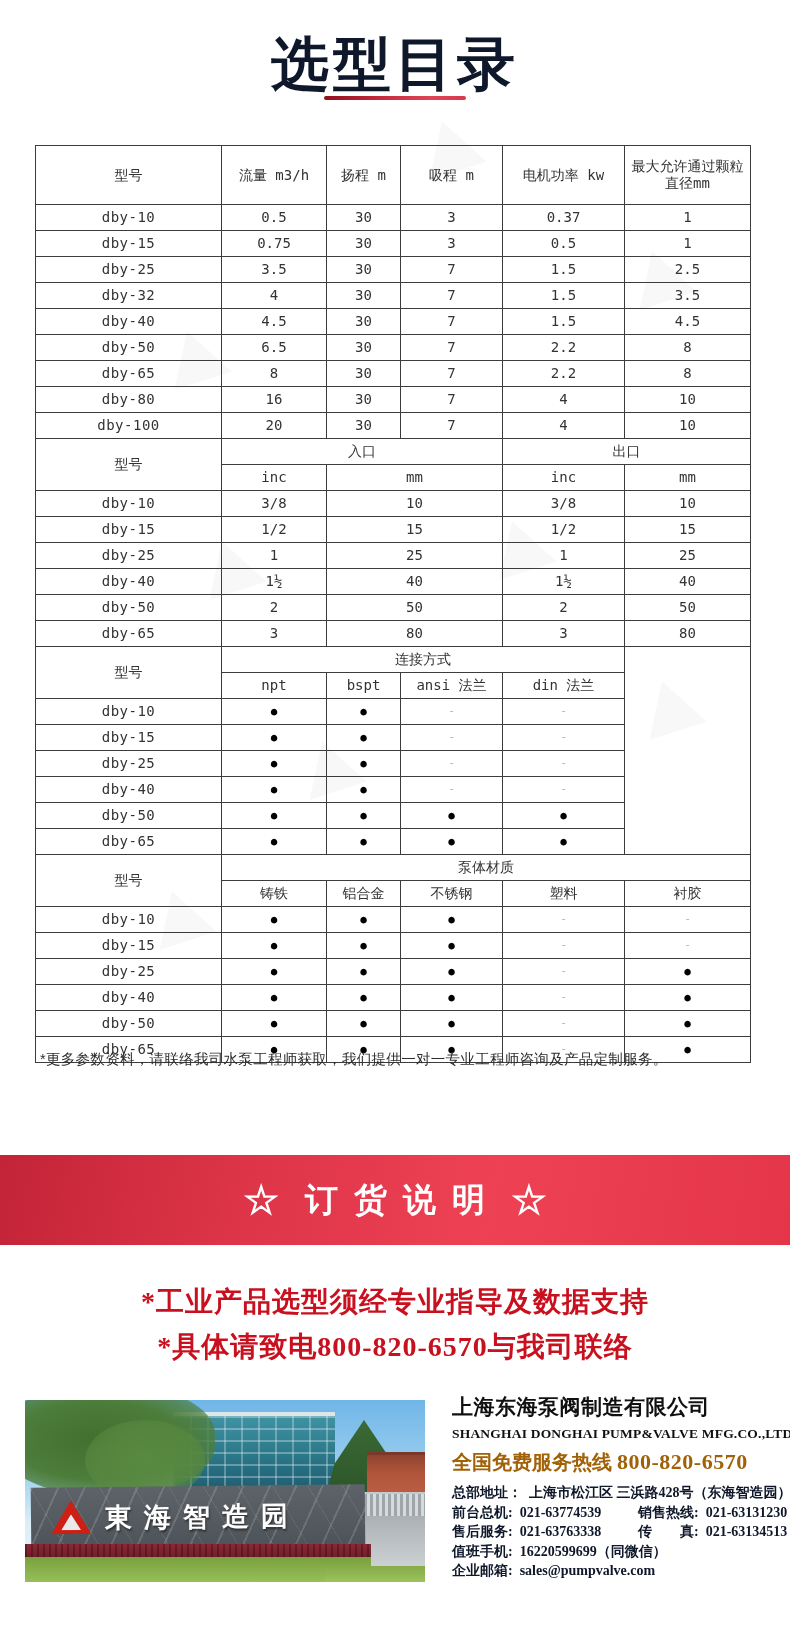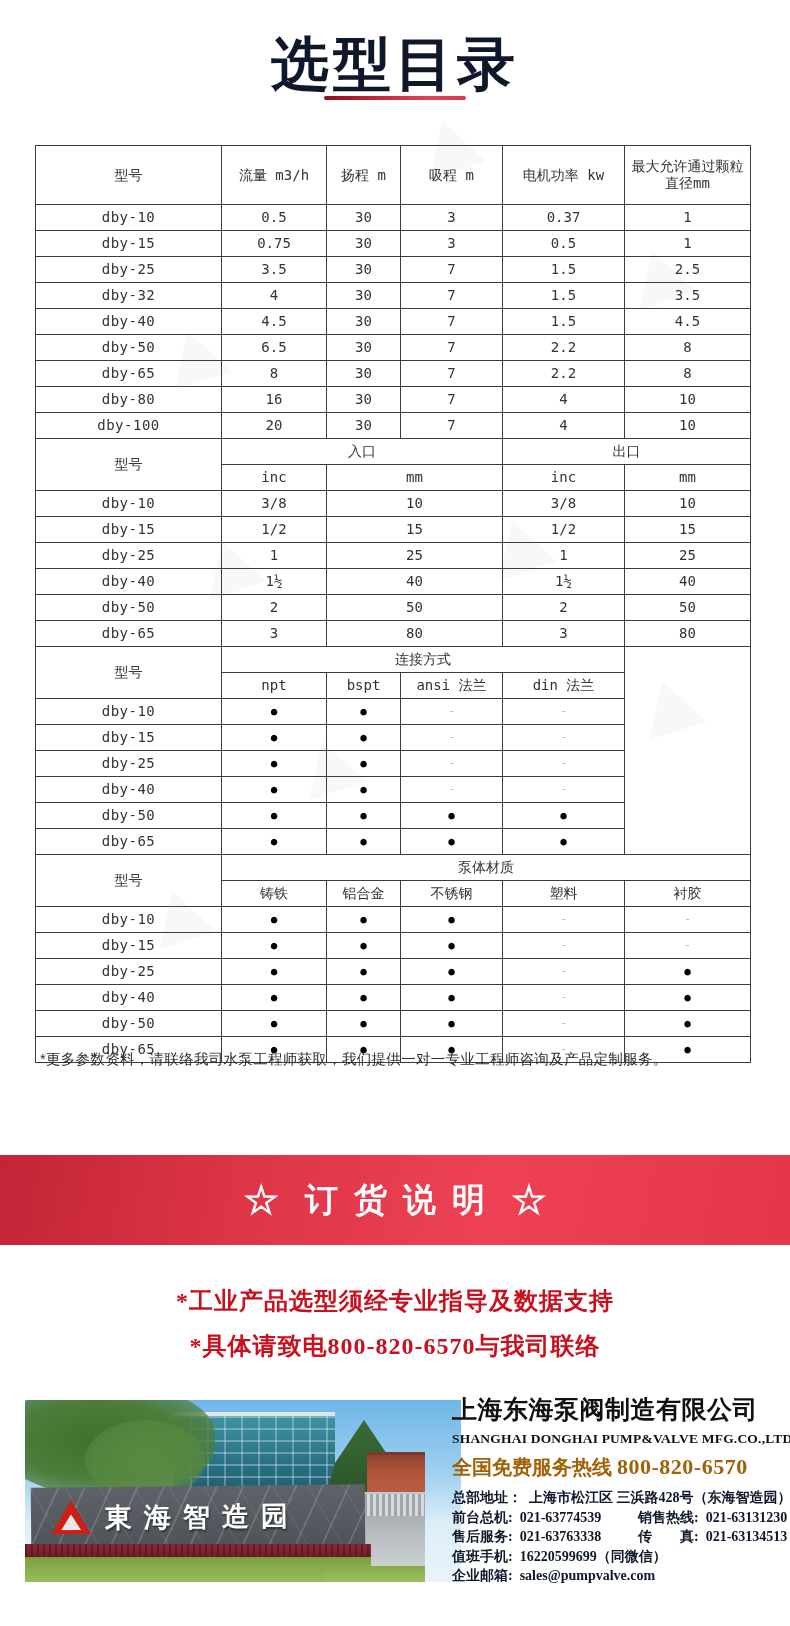--- a/index.html
+++ b/index.html
@@ -51,27 +51,26 @@
   }
   .order-banner .star{font-size:40px;line-height:1;margin:0 10px;font-weight:bold;}
   .order-banner .text{
     font-size:33px;font-weight:bold;letter-spacing:16px;text-indent:16px;
     font-family:"Liberation Sans",sans-serif;
   }
   
   .notices{
     position:absolute;top:1279px;left:0;width:100%;text-align:center;
     font-family:"Liberation Serif",serif;font-weight:bold;
-    font-size:24px;line-height:45px;color:#c8101e;letter-spacing:1px;
+    font-size:28px;line-height:45px;color:#c8101e;letter-spacing:1px;
   }
   
   .photo{
     position:absolute;top:1400px;left:25px;width:400px;height:182px;overflow:hidden;
     background:linear-gradient(180deg,#6fb6e8 0%,#9fd0ef 40%,#ddeef8 68%,#e9f3f9 100%);
-    padding-left:36px;
   }
   .photo .glass-building{
     position:absolute;left:148px;top:12px;width:162px;height:80px;
     background:
       repeating-linear-gradient(90deg,rgba(255,255,255,0.28) 0 2px,transparent 2px 17px),
       repeating-linear-gradient(180deg,rgba(255,255,255,0.30) 0 2px,transparent 2px 12px),
       linear-gradient(180deg,#3f93a4 0%,#246b7e 70%,#1e5b6c 100%);
     border-top:4px solid #dde6e9;
   }
   .photo .tree-left{
@@ -135,21 +134,21 @@
     position:absolute;left:0;top:157px;width:346px;height:25px;
     background:linear-gradient(180deg,#79a03e,#96bf58);
   }
   .photo .lawn-right{
     position:absolute;left:300px;top:166px;width:100px;height:16px;
     background:linear-gradient(180deg,#86ab48,#9cc25e);
   }
   
   .company{position:absolute;top:1393px;left:452px;width:334px;}
   .company .cn-name{
-    font-size:25px;font-weight:bold;color:#101010;white-space:nowrap;
+    font-size:21px;font-weight:bold;color:#101010;white-space:nowrap;
     font-family:"Liberation Sans",sans-serif;letter-spacing:0.5px;
   }
   .company .en-name{
     margin-top:5px;font-size:13.5px;font-weight:bold;color:#101010;white-space:nowrap;
     font-family:"Liberation Serif",serif;letter-spacing:0.2px;
   }
   .company .hotline{
     margin-top:7px;font-size:20px;font-weight:bold;color:#a16207;white-space:nowrap;
     font-family:"Liberation Serif",serif;
   }

